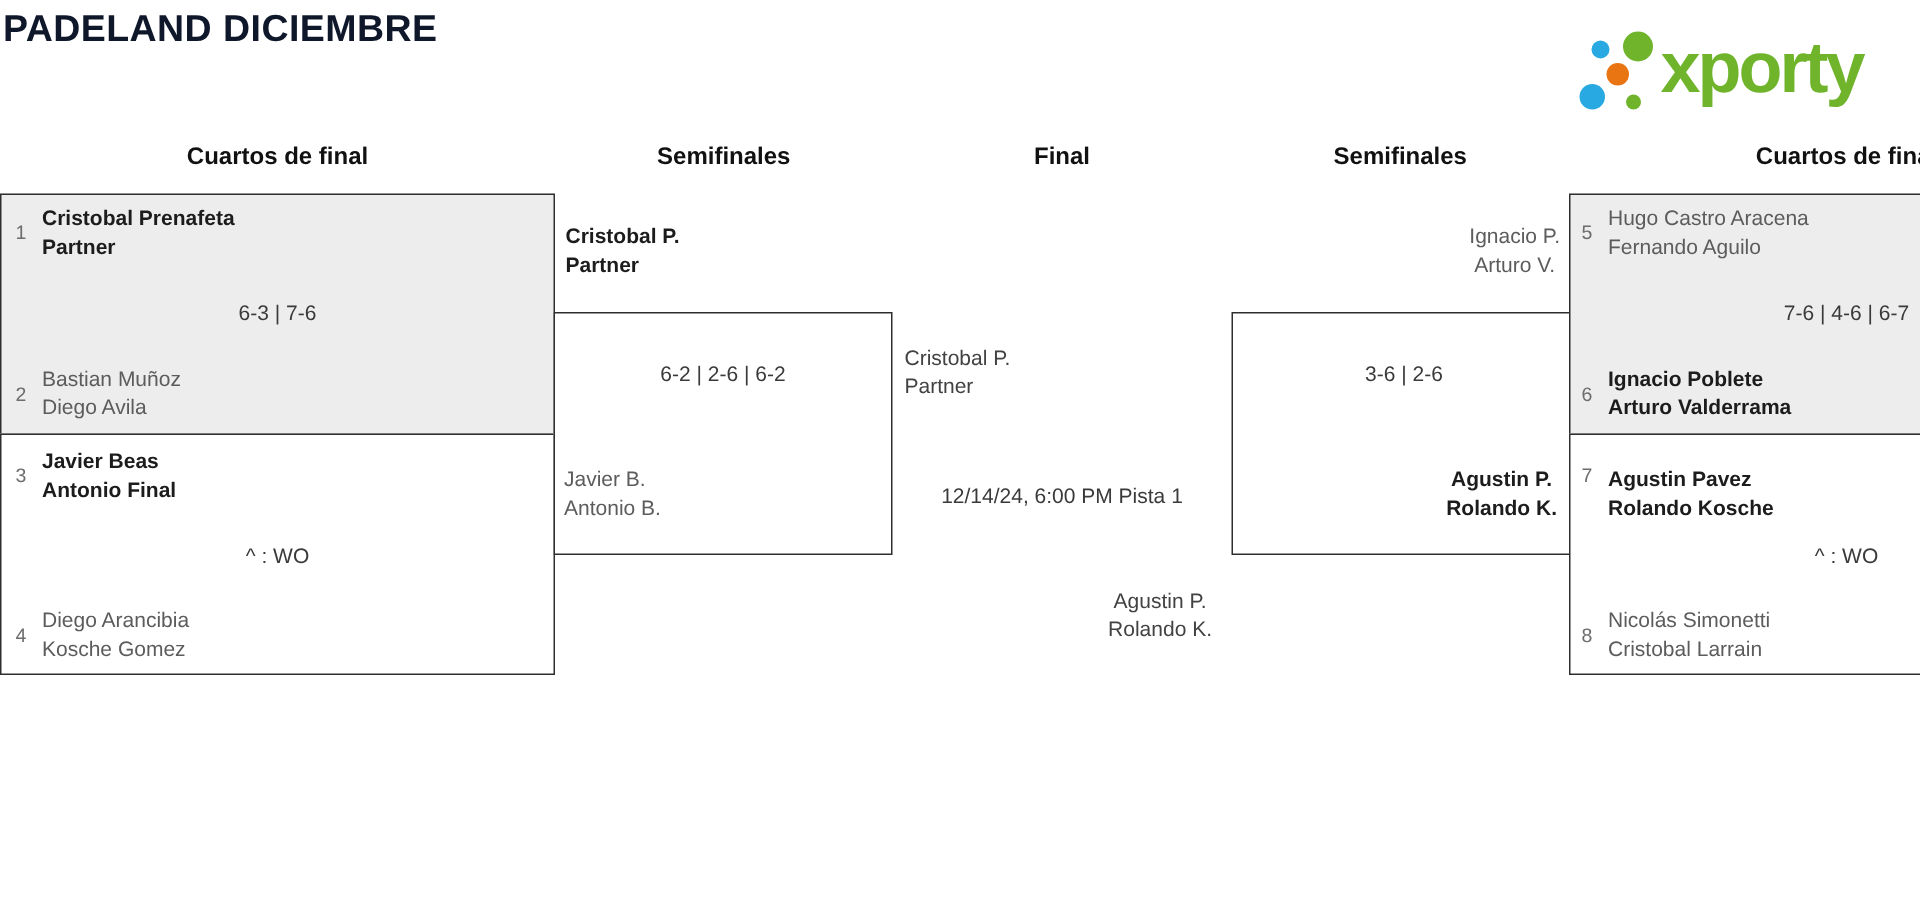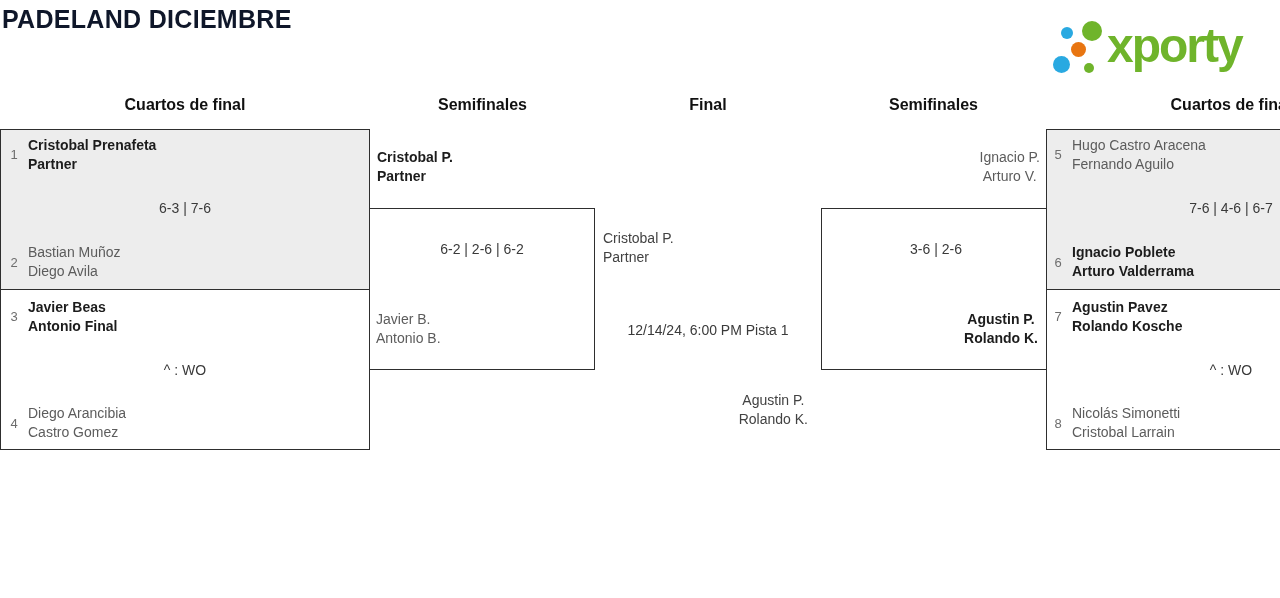--- a/index.html
+++ b/index.html
@@ -81,21 +81,21 @@
 
   <div class="seed" style="left:6px;top:307px">3</div>
   <div class="team winner" style="left:28px;top:298px">
     <div>Javier Beas</div>
     <div>Antonio Final</div>
   </div>
   <div class="score" style="left:0;top:361px;width:370px">^ : WO</div>
   <div class="seed" style="left:6px;top:414px">4</div>
   <div class="team" style="left:28px;top:404px">
     <div>Diego Arancibia</div>
-    <div>Castro Gomez</div>
+    <div>Kosche Gomez</div>
   </div>
 
   <div class="team winner" style="left:377px;top:148px">
     <div>Cristobal P.</div>
     <div>Partner</div>
   </div>
   <div class="score" style="left:369px;top:240px;width:226px">6-2 | 2-6 | 6-2</div>
   <div class="team" style="left:376px;top:310px">
     <div>Javier B.</div>
     <div>Antonio B.</div>
@@ -127,21 +127,21 @@
     <div>Fernando Aguilo</div>
   </div>
   <div class="score" style="left:1046px;top:199px;width:370px">7-6 | 4-6 | 6-7</div>
   <div class="seed" style="left:1050px;top:253px">6</div>
   <div class="team winner" style="left:1072px;top:243px">
     <div>Ignacio Poblete</div>
     <div>Arturo Valderrama</div>
   </div>
 
   <div class="seed" style="left:1050px;top:307px">7</div>
-  <div class="team winner" style="left:1072px;top:298px">
+  <div class="team winner" style="left:1072px;top:310px">
     <div>Agustin Pavez</div>
     <div>Rolando Kosche</div>
   </div>
   <div class="score" style="left:1046px;top:361px;width:370px">^ : WO</div>
   <div class="seed" style="left:1050px;top:414px">8</div>
   <div class="team" style="left:1072px;top:404px">
     <div>Nicolás Simonetti</div>
     <div>Cristobal Larrain</div>
   </div>
 

